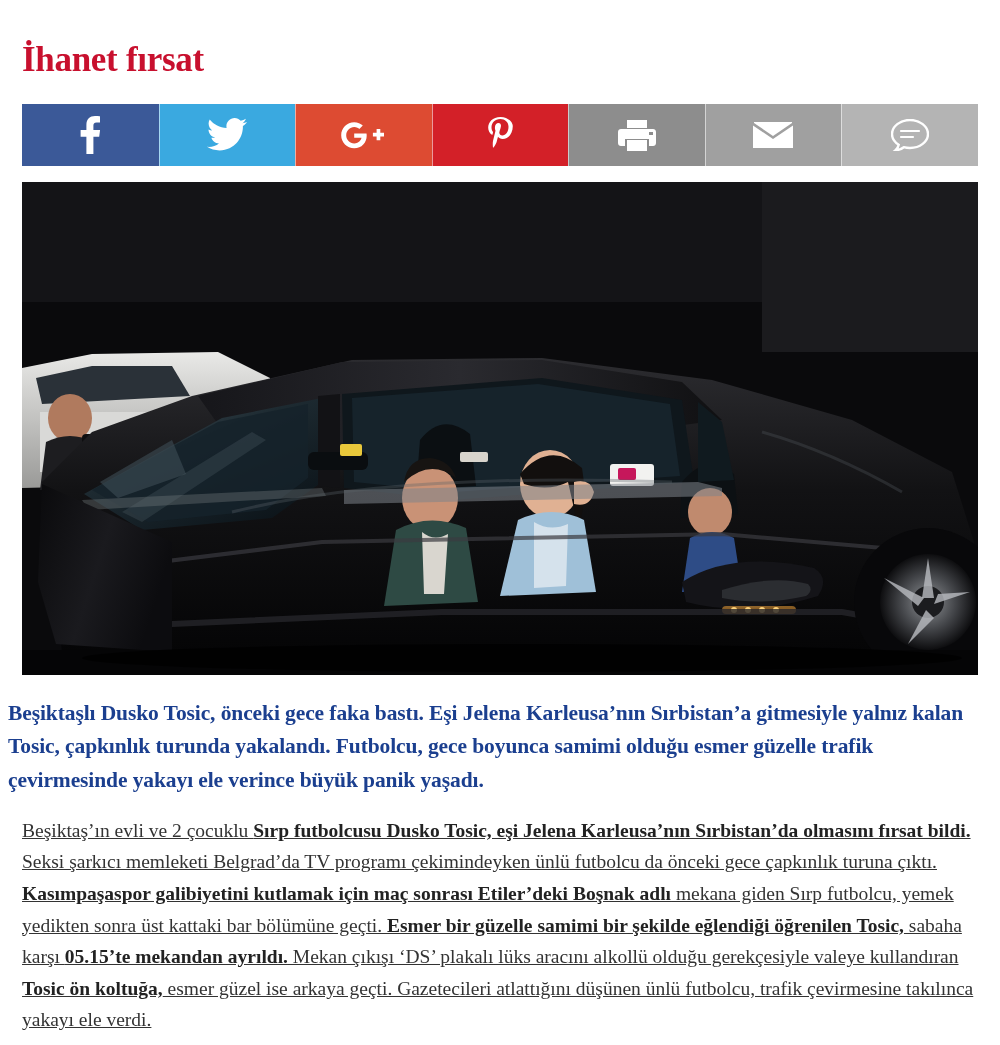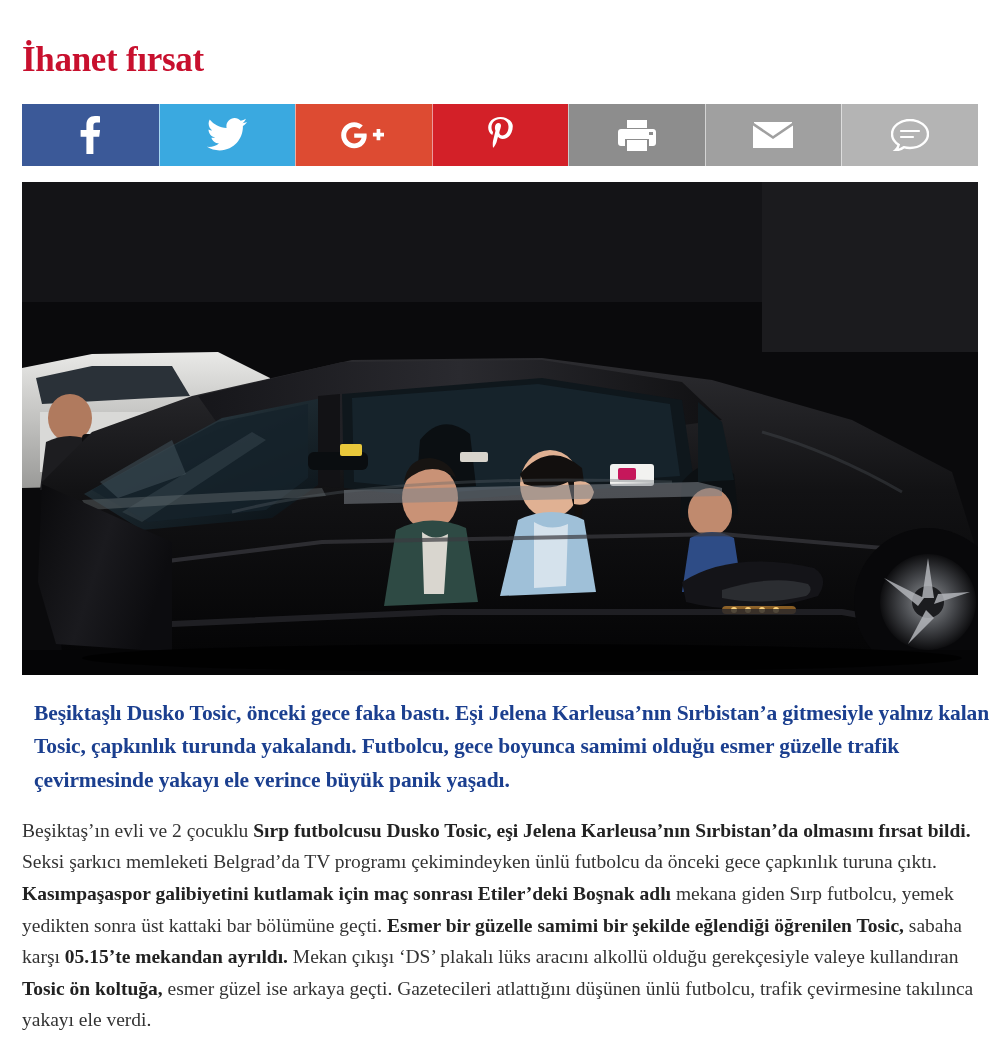--- a/index.html
+++ b/index.html
@@ -65,39 +65,40 @@
     width: 956px;
     height: 493px;
     position: relative;
     overflow: hidden;
     background: #0b0b0d;
   }
   .photo-wrap svg { display: block; }
 
   
   .lead {
-    margin: 22px 22px 0 34px;
+    margin: 22px 22px 0 8px;
     width: 956px;
     font-family: "Liberation Serif", serif;
     font-weight: bold;
     font-size: 21.5px;
     line-height: 1.55;
     color: #1b3f8f;
     letter-spacing: -0.1px;
   }
 
   
   .body-text {
     margin: 18px 22px 16px 22px;
     width: 956px;
     font-family: "Liberation Serif", serif;
     font-size: 19.5px;
     line-height: 1.62;
     color: #333333;
     text-align: left;
+    text-decoration: underline;
   }
   .body-text b { font-weight: bold; color: #222; }
 </style>
 </head>
 <body>
 
 <div class="page">
 
   <h1 class="headline">İhanet fırsat</h1>
 

